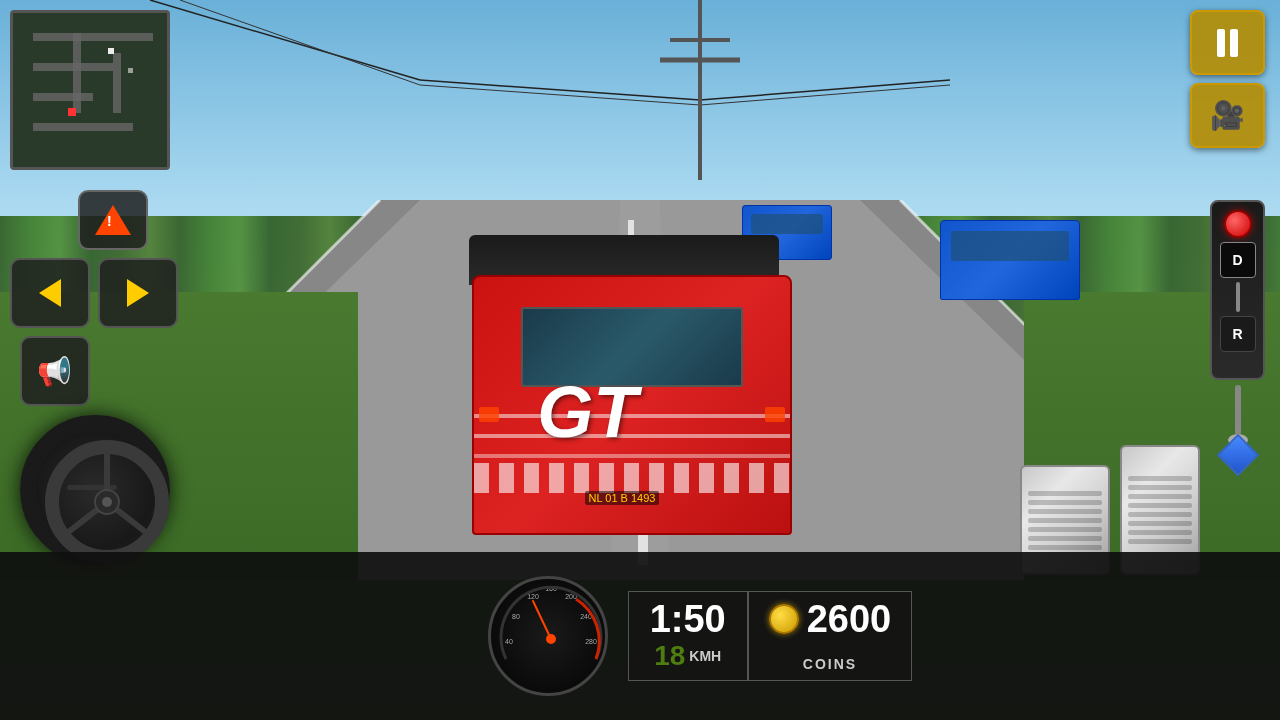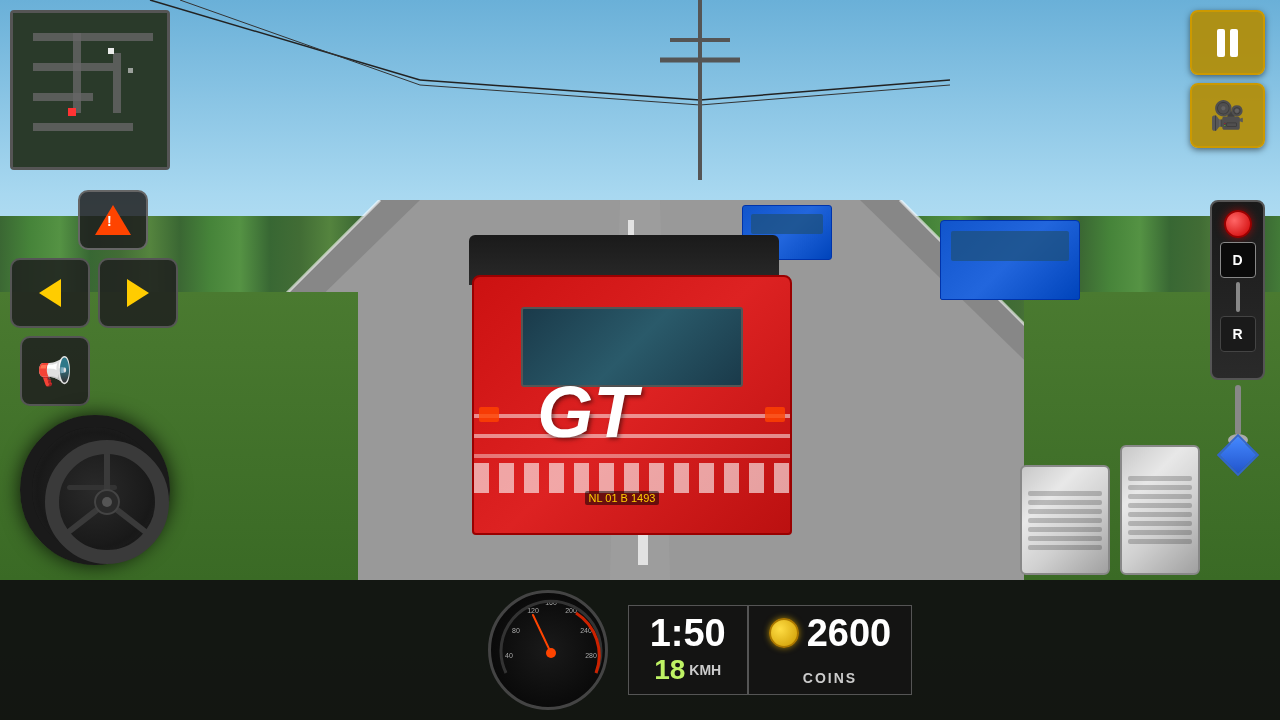--- a/index.html
+++ b/index.html
@@ -134,21 +134,21 @@
       height: 200px;
       pointer-events: none;
     }
 
     
     #hud {
       position: absolute;
       bottom: 0;
       left: 0;
       right: 0;
-      height: 140px;
+      height: 168px;
       background: rgba(15, 15, 15, 0.92);
       display: flex;
       align-items: center;
       justify-content: center;
       gap: 0;
       margin-top: 29px;
     }
 
     
     .speedometer-container {
@@ -200,21 +200,21 @@
     .timer-sub {
       display: flex;
       align-items: center;
       gap: 4px;
       margin-top: 2px;
     }
 
     .speed-value {
       font-size: 28px;
       font-weight: bold;
-      color: #bef264;
+      color: #4d7c0f;
       font-family: 'Arial Black', Arial, sans-serif;
     }
 
     .kmh-label {
       font-size: 14px;
       color: #ccc;
       font-weight: bold;
     }
 
     

